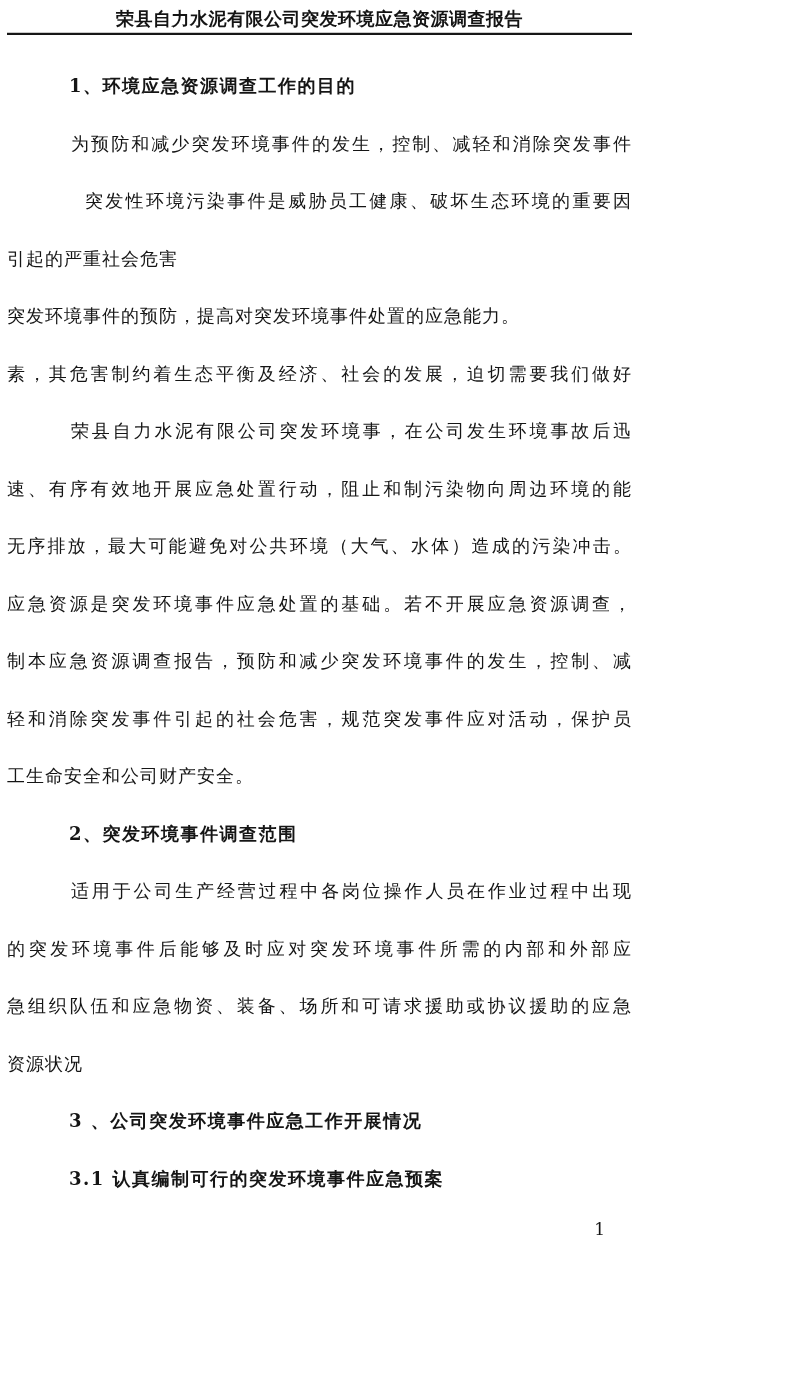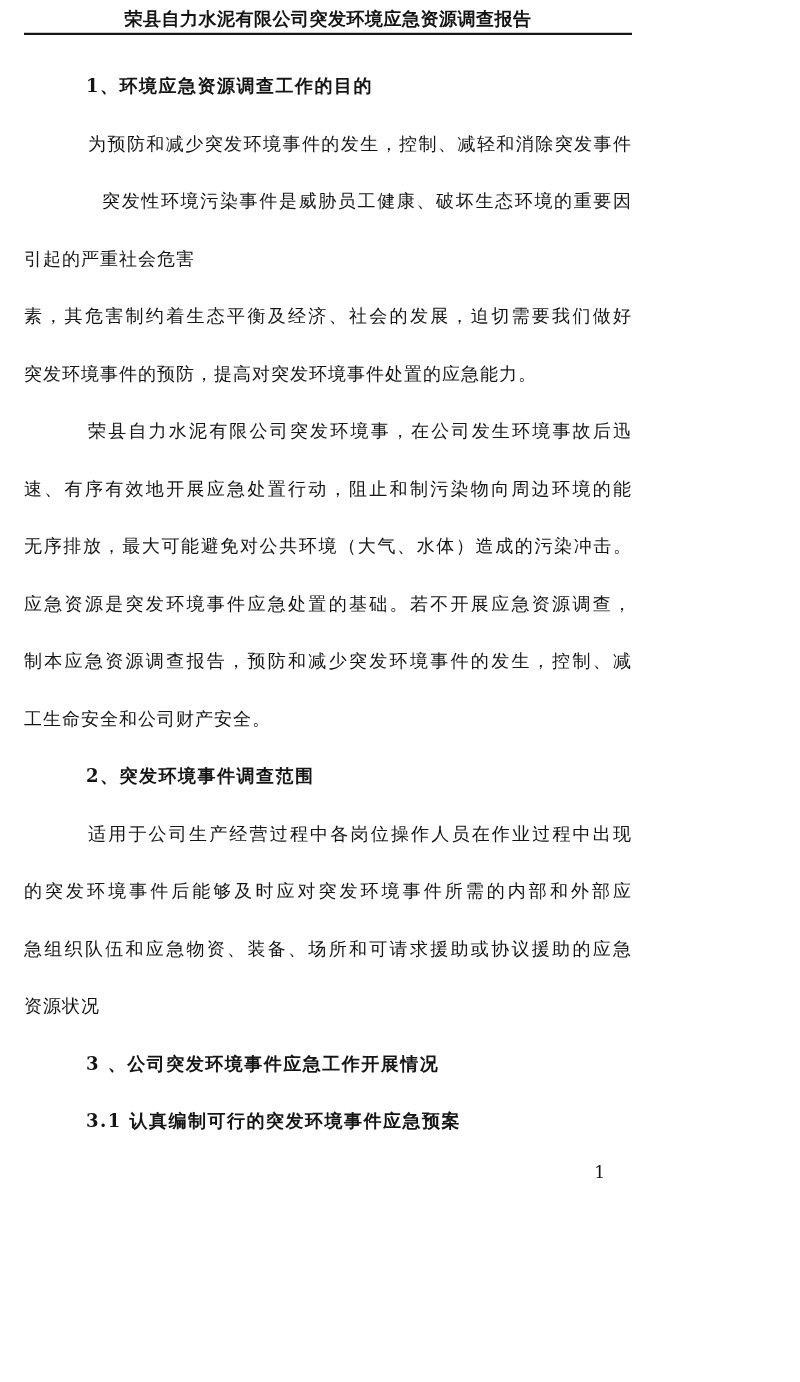--- a/index.html
+++ b/index.html
@@ -11,21 +11,21 @@
     width: 800px;
     height: 1382px;
     overflow: hidden;
     color: #111111;
     font-family: "DejaVu Serif", "Liberation Serif", serif;
   }
   .page {
     box-sizing: border-box;
     width: 640px;
     height: 1382px;
-    padding: 8px 8px 0 24px;
+    padding: 8px 8px 0 7px;
     background: #ffffff;
   }
   
   .header-title {
     text-align: center;
     font-size: 18px;
     font-weight: 700;
     line-height: 22px;
     letter-spacing: 0.5px;
     color: #141414;
@@ -80,27 +80,28 @@
   <div>
     <div class="header-title">荣县自力水泥有限公司突发环境应急资源调查报告</div>
     <div class="header-rule"></div>
   </div>
 
   <div class="content">
       <div class="block heading indent-heading">1、环境应急资源调查工作的目的</div>
       <div class="block line justify indent-first">为预防和减少突发环境事件的发生，控制、减轻和消除突发事件</div>
       <div class="block line justify indent-first-deep">突发性环境污染事件是威胁员工健康、破坏生态环境的重要因</div>
       <div class="block line">引起的严重社会危害</div>
+      <div class="block line">突发环境事件的预防，提高对突发环境事件处置的应急能力。</div>
       <div class="block line justify">素，其危害制约着生态平衡及经济、社会的发展，迫切需要我们做好</div>
-      <div class="block line">突发环境事件的预防，提高对突发环境事件处置的应急能力。</div>
       <div class="block line justify indent-first">荣县自力水泥有限公司突发环境事，在公司发生环境事故后迅</div>
       <div class="block line justify">速、有序有效地开展应急处置行动，阻止和制污染物向周边环境的能</div>
       <div class="block line justify">无序排放，最大可能避免对公共环境（大气、水体）造成的污染冲击。</div>
       <div class="block line justify">应急资源是突发环境事件应急处置的基础。若不开展应急资源调查，</div>
       <div class="block line justify">制本应急资源调查报告，预防和减少突发环境事件的发生，控制、减</div>
+      <div class="block line justify">轻和消除突发事件引起的社会危害，规范突发事件应对活动，保护员</div>
       <div class="block line">工生命安全和公司财产安全。</div>
       <div class="block heading indent-heading">2、突发环境事件调查范围</div>
       <div class="block line justify indent-first">适用于公司生产经营过程中各岗位操作人员在作业过程中出现</div>
       <div class="block line justify">的突发环境事件后能够及时应对突发环境事件所需的内部和外部应</div>
       <div class="block line justify">急组织队伍和应急物资、装备、场所和可请求援助或协议援助的应急</div>
       <div class="block line">资源状况</div>
       <div class="block heading indent-heading">3 、公司突发环境事件应急工作开展情况</div>
       <div class="block heading indent-heading">3.1 认真编制可行的突发环境事件应急预案</div>
     </div>
 

